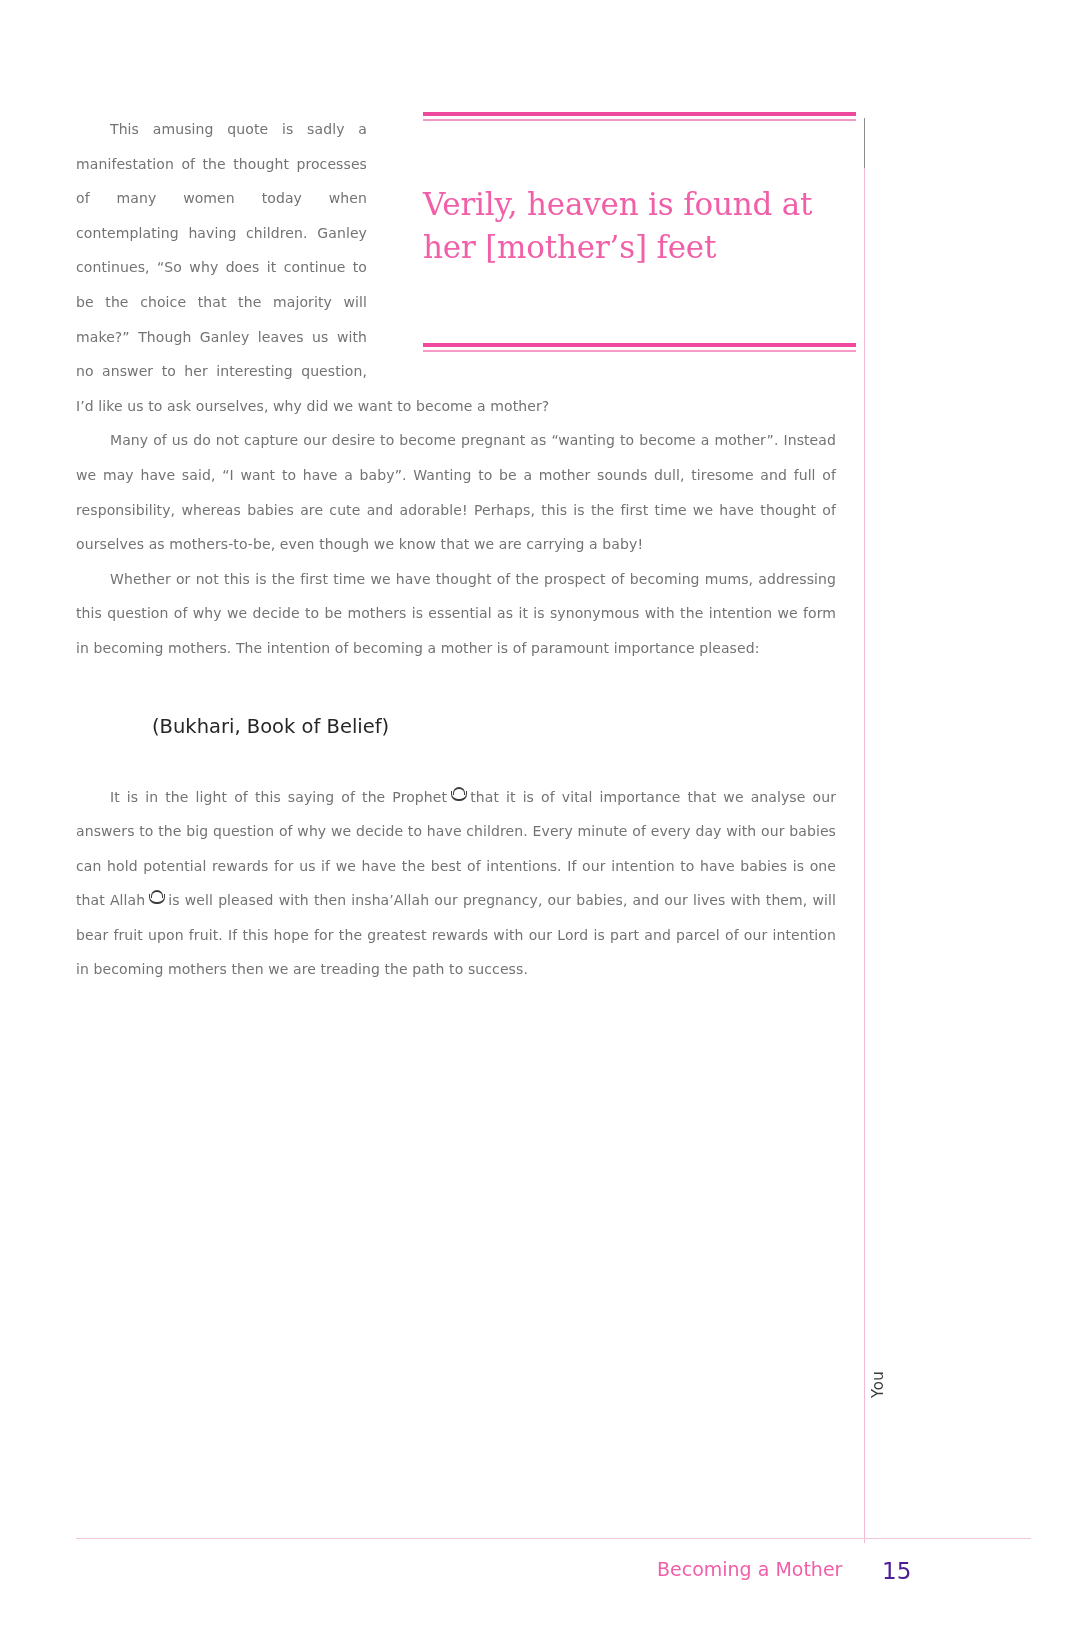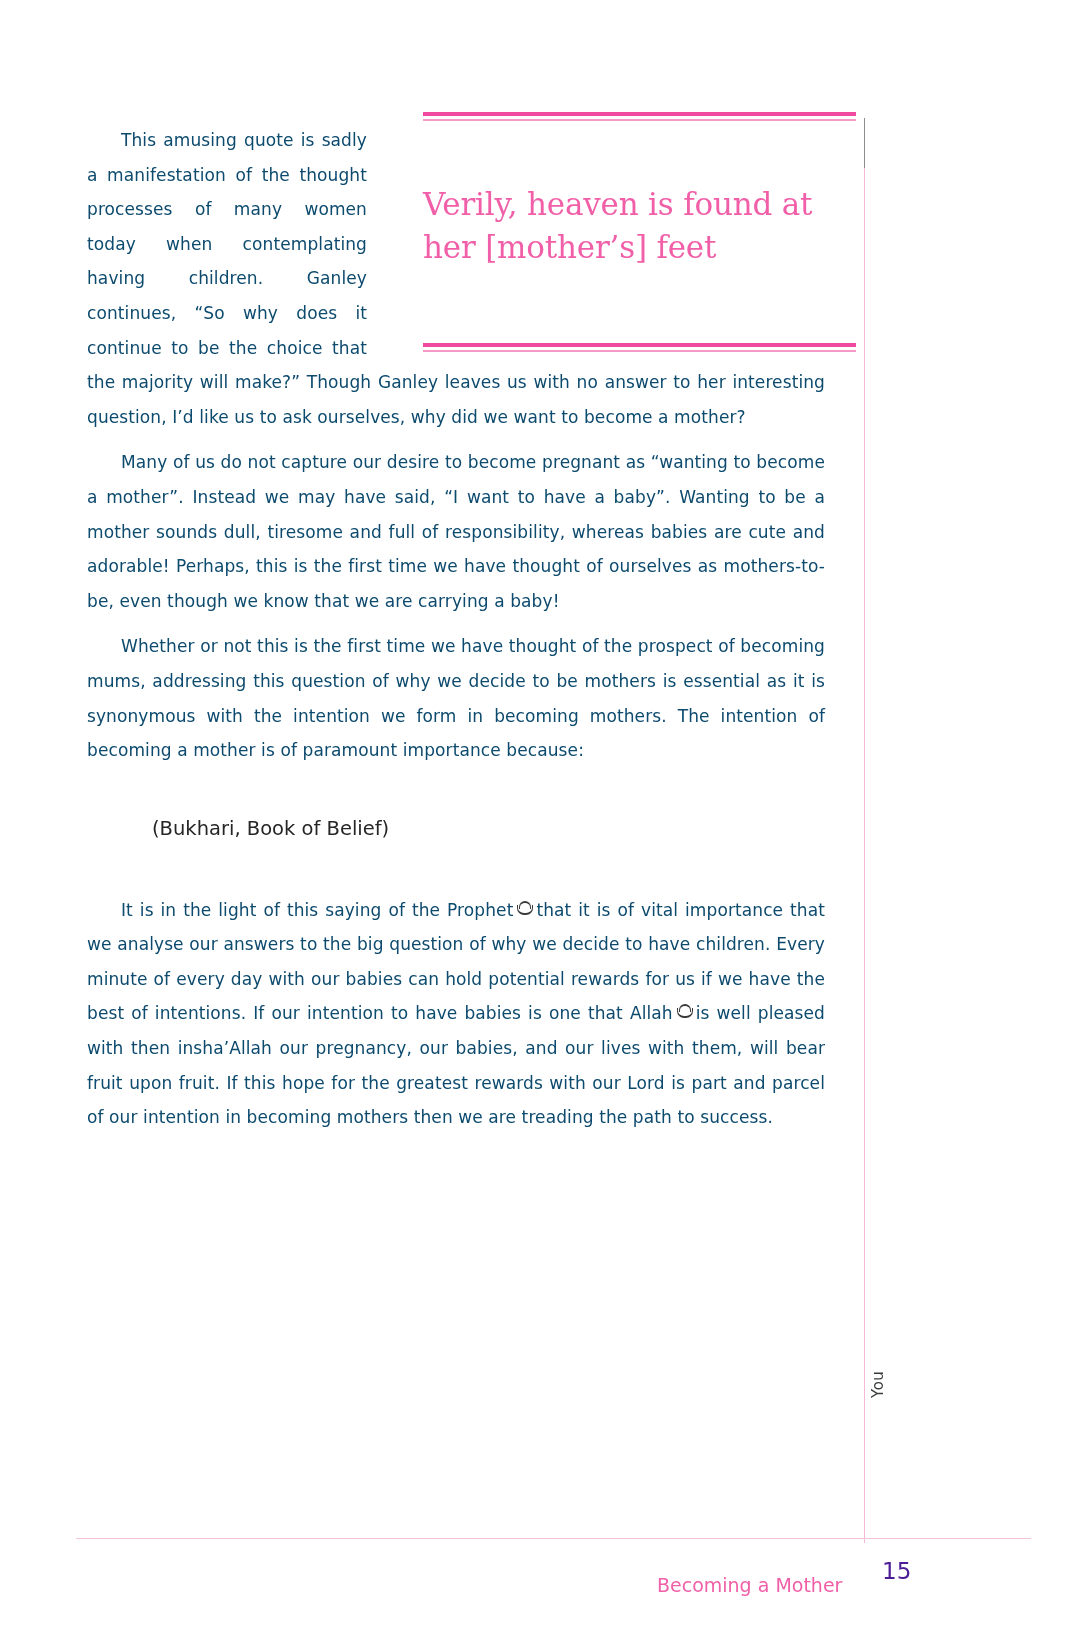--- a/index.html
+++ b/index.html
@@ -61,26 +61,26 @@
 
   
   .content {
     position: absolute;
     left: 76px;
     top: 112px;
     width: 760px;
   }
 
   p.body {
-    margin: 11px;
-    font-size: 17px;
+    margin: 0;
+    font-size: 14px;
     line-height: 34.6px;
     text-align: justify;
     text-justify: inter-word;
-    color: #0c4a6e;
+    color: #737373;
     font-weight: 400;
     letter-spacing: 0.1px;
   }
   p.body.indent { text-indent: 34px; }
 
   
   .pullquote {
     float: right;
     width: 413px;
     margin: 0 0 12px 56px;
@@ -203,21 +203,20 @@
     height: 40px;
   }
   .footer-title {
     position: absolute;
     left: 581px;
     top: 6px;
     font-family: "DejaVu Sans", sans-serif;
     font-size: 19px;
     color: #f05fa8;
     white-space: nowrap;
-    margin-top: 16px;
   }
   .footer-pageno {
     position: absolute;
     left: 806px;
     top: 6px;
     font-family: "DejaVu Sans", sans-serif;
     font-size: 23px;
     color: #4c1d95;
   }
 
@@ -238,21 +237,21 @@
     <aside class="pullquote">
       <div class="pq-rule-top"></div>
       <div class="pq-body">
         <p class="pq-quote">Verily, heaven is found at her [mother’s] feet</p>
       </div>
       <div class="pq-rule-bottom"></div>
     </aside>
 
     <p class="body indent">This amusing quote is sadly a manifestation of the thought processes of many women today when contemplating having children. Ganley continues, “So why does it continue to be the choice that the majority will make?” Though Ganley leaves us with no answer to her interesting question, I’d like us to ask ourselves, why did we want to become a mother?</p>
     <p class="body indent">Many of us do not capture our desire to become pregnant as “wanting to become a mother”. Instead we may have said, “I want to have a baby”. Wanting to be a mother sounds dull, tiresome and full of responsibility, whereas babies are cute and adorable! Perhaps, this is the first time we have thought of ourselves as mothers-to-be, even though we know that we are carrying a baby!</p>
-    <p class="body indent">Whether or not this is the first time we have thought of the prospect of becoming mums, addressing this question of why we decide to be mothers is essential as it is synonymous with the intention we form in becoming mothers. The intention of becoming a mother is of paramount importance because:</p>
+    <p class="body indent">Whether or not this is the first time we have thought of the prospect of becoming mums, addressing this question of why we decide to be mothers is essential as it is synonymous with the intention we form in becoming mothers. The intention of becoming a mother is of paramount importance pleased:</p>
 
     <div class="hadith">
       <p class="hadith-source">(Bukhari, Book of Belief)</p>
     </div>
 
     <div class="gap-after-hadith"></div>
 
     <p class="body indent"><span>It is in the light of this saying of the Prophet</span><span class="honorific"></span><span>that it is of vital importance that we analyse our answers to the big question of why we decide to have children. Every minute of every day with our babies can hold potential rewards for us if we have the best of intentions. If our intention to have babies is one that Allah</span><span class="honorific"></span><span>is well pleased with then insha’Allah our pregnancy, our babies, and our lives with them, will bear fruit upon fruit. If this hope for the greatest rewards with our Lord is part and parcel of our intention in becoming mothers then we are treading the path to success.</span></p>
 
   </div>

